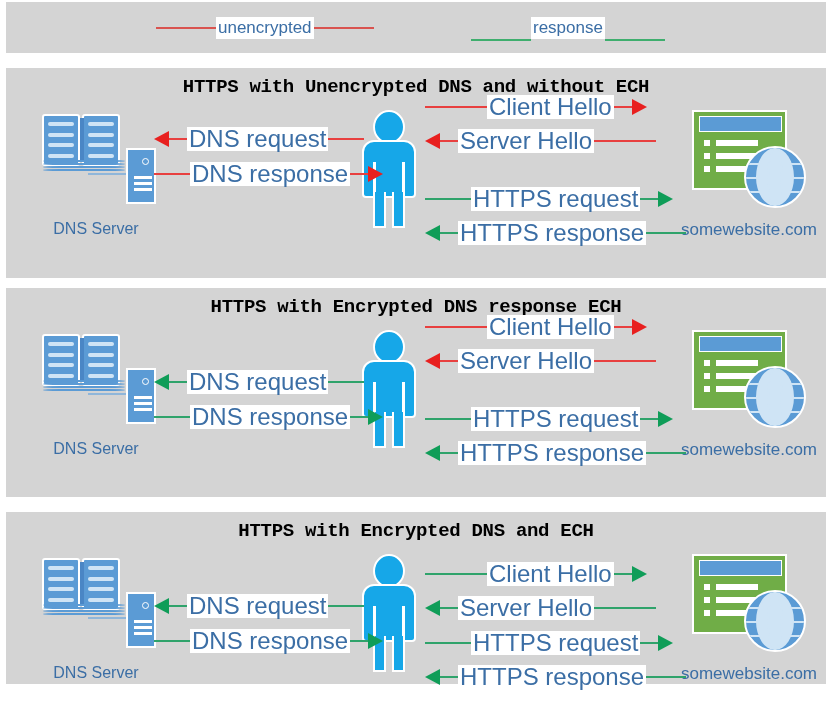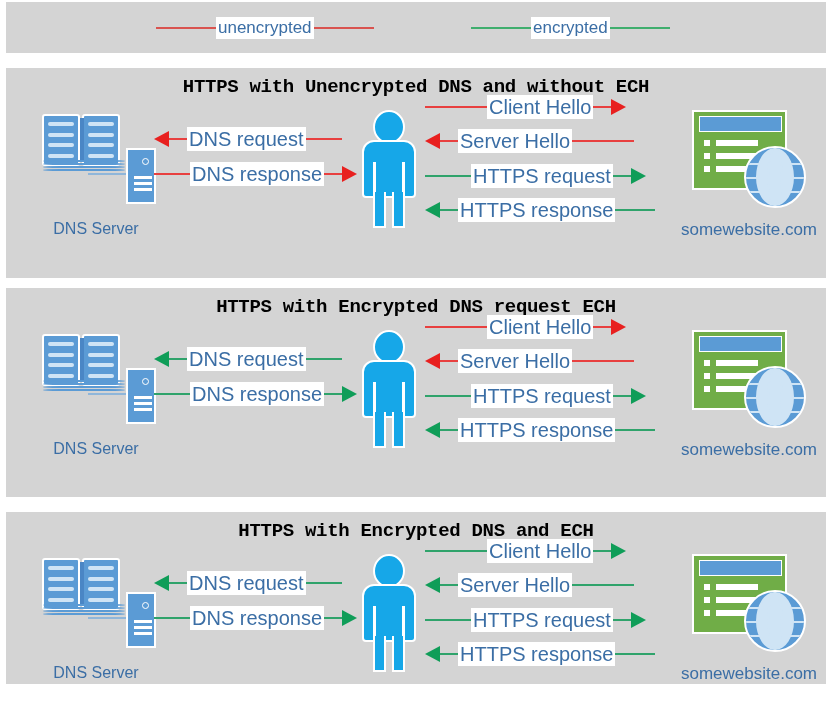--- a/index.html
+++ b/index.html
@@ -75,41 +75,41 @@
   .g-h3{left:0;top:43px;width:100%;height:2px;}
   .g-v{left:28px;top:0;width:2px;height:100%;}
   .g-e1{left:10px;top:0;width:38px;height:100%;border:2px solid #cfe4f5;border-radius:50%;background:transparent;box-sizing:border-box;}
   .g-e2{left:21px;top:0;width:16px;height:100%;border:2px solid #cfe4f5;border-radius:50%;background:transparent;box-sizing:border-box;}
   .site-caption{position:absolute;left:648px;top:152px;width:190px;text-align:center;
     font-size:17px;color:#3b6ea5;white-space:nowrap;}
 
   
   .msg{position:absolute;height:26px;display:flex;align-items:center;}
   .msg .line{height:2px;flex:0 0 auto;}
-  .msg .lbl{background:#ffffff;color:#3b6ea5;font-size:20px;line-height:24px;padding:0 2px;white-space:nowrap;}
+  .msg .lbl{background:#ffffff;color:#3b6ea5;font-size:24px;line-height:24px;padding:0 2px;white-space:nowrap;}
   .head{width:0;height:0;border-top:8px solid transparent;border-bottom:8px solid transparent;flex:0 0 auto;}
   .head.left{border-right:15px solid currentColor;}
   .head.right{border-left:15px solid currentColor;}
   .red{color:#e8201f;}
-  .green{color:#0f9d58;}
+  .green{color:#0f9d58;margin-top:23px;}
   .red .line{background:#e8403f;}
   .green .line{background:#2fa36b;}
 </style>
 </head>
 <body>
 
 <div class="band" id="legend-band">
   <div class="legend-item" style="left:150px;">
     <span class="leg-line red"></span>
     <span class="leg-label">unencrypted</span>
     <span class="leg-line red"></span>
   </div>
   <div class="legend-item" style="left:465px;">
     <span class="leg-line green"></span>
-    <span class="leg-label">encrypted</span>
+    <span class="leg-label">response</span>
     <span class="leg-line green"></span>
   </div>
 </div>
 
 <div class="band" id="panel-1">
     <div class="panel-title">HTTPS with Unencrypted DNS and without ECH</div>
     <div class="dns-icon">
       <div class="book">
         <div class="book-half left">
           <div class="book-line"></div>
@@ -209,21 +209,21 @@
       <span class="head right"></span>
     </div>
     <div class="msg green" style="top: 129px; left: 419px;">
       <span class="head left"></span>
       <span class="line" style="width: 18px;"></span>
       <span class="lbl">HTTPS response</span>
       <span class="line" style="width: 40px;"></span>
     </div>
   </div>
 <div class="band" id="panel-2">
-    <div class="panel-title">HTTPS with Encrypted DNS request ECH</div>
+    <div class="panel-title">HTTPS with Encrypted DNS response ECH</div>
     <div class="dns-icon">
       <div class="book">
         <div class="book-half left">
           <div class="book-line"></div>
           <div class="book-line"></div>
           <div class="book-line"></div>
           <div class="book-line"></div>
         </div>
         <div class="book-half right">
           <div class="book-line"></div>

